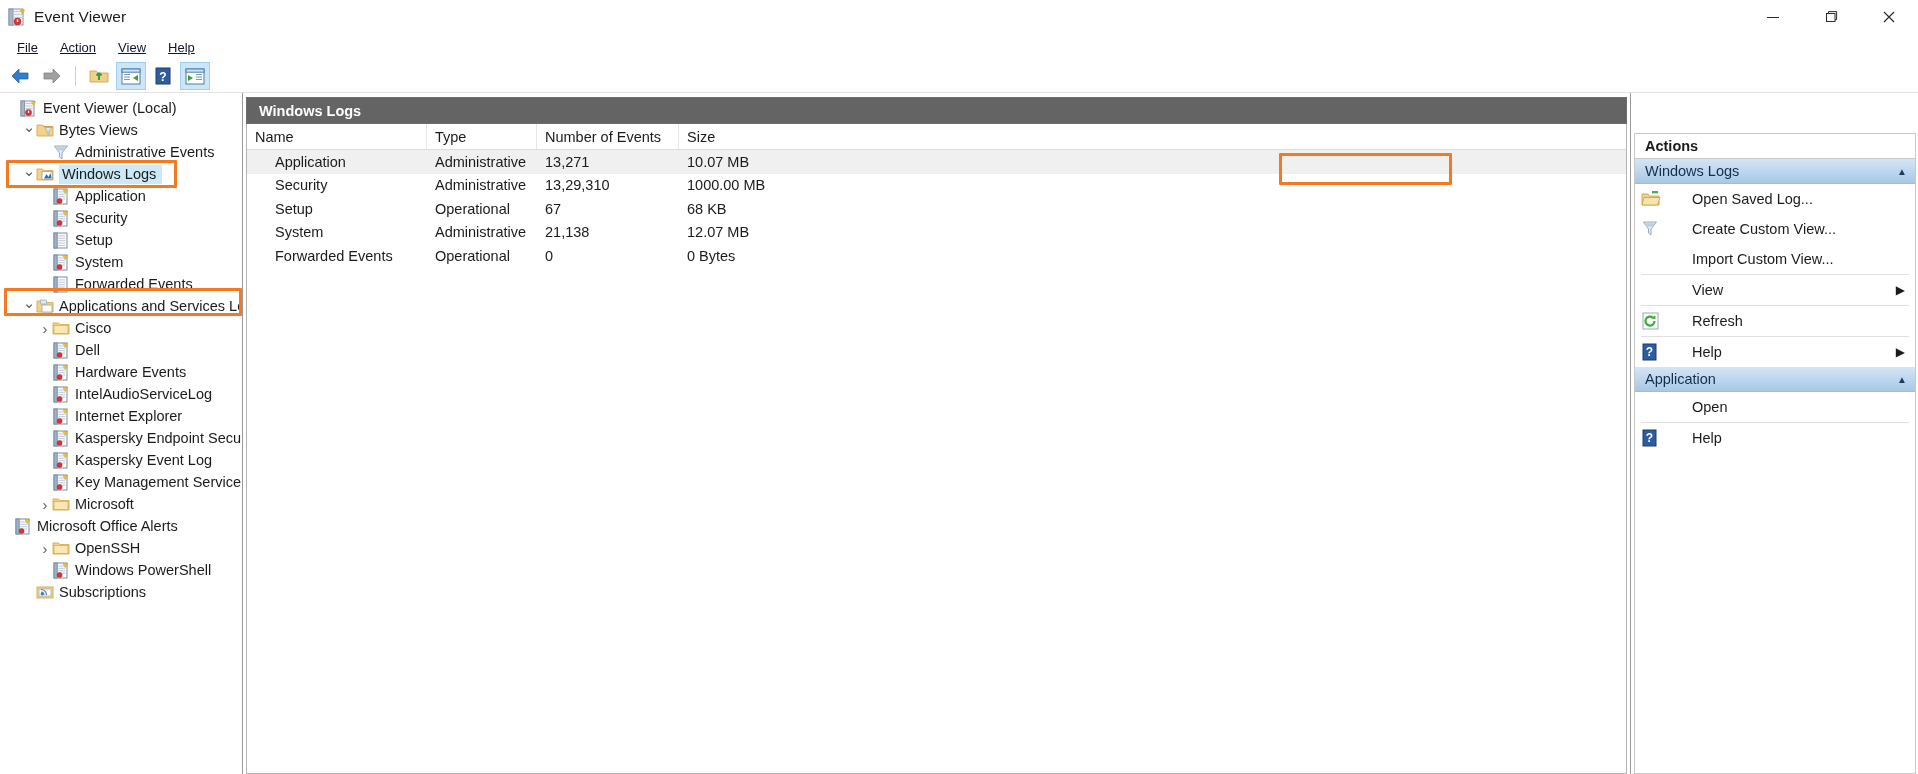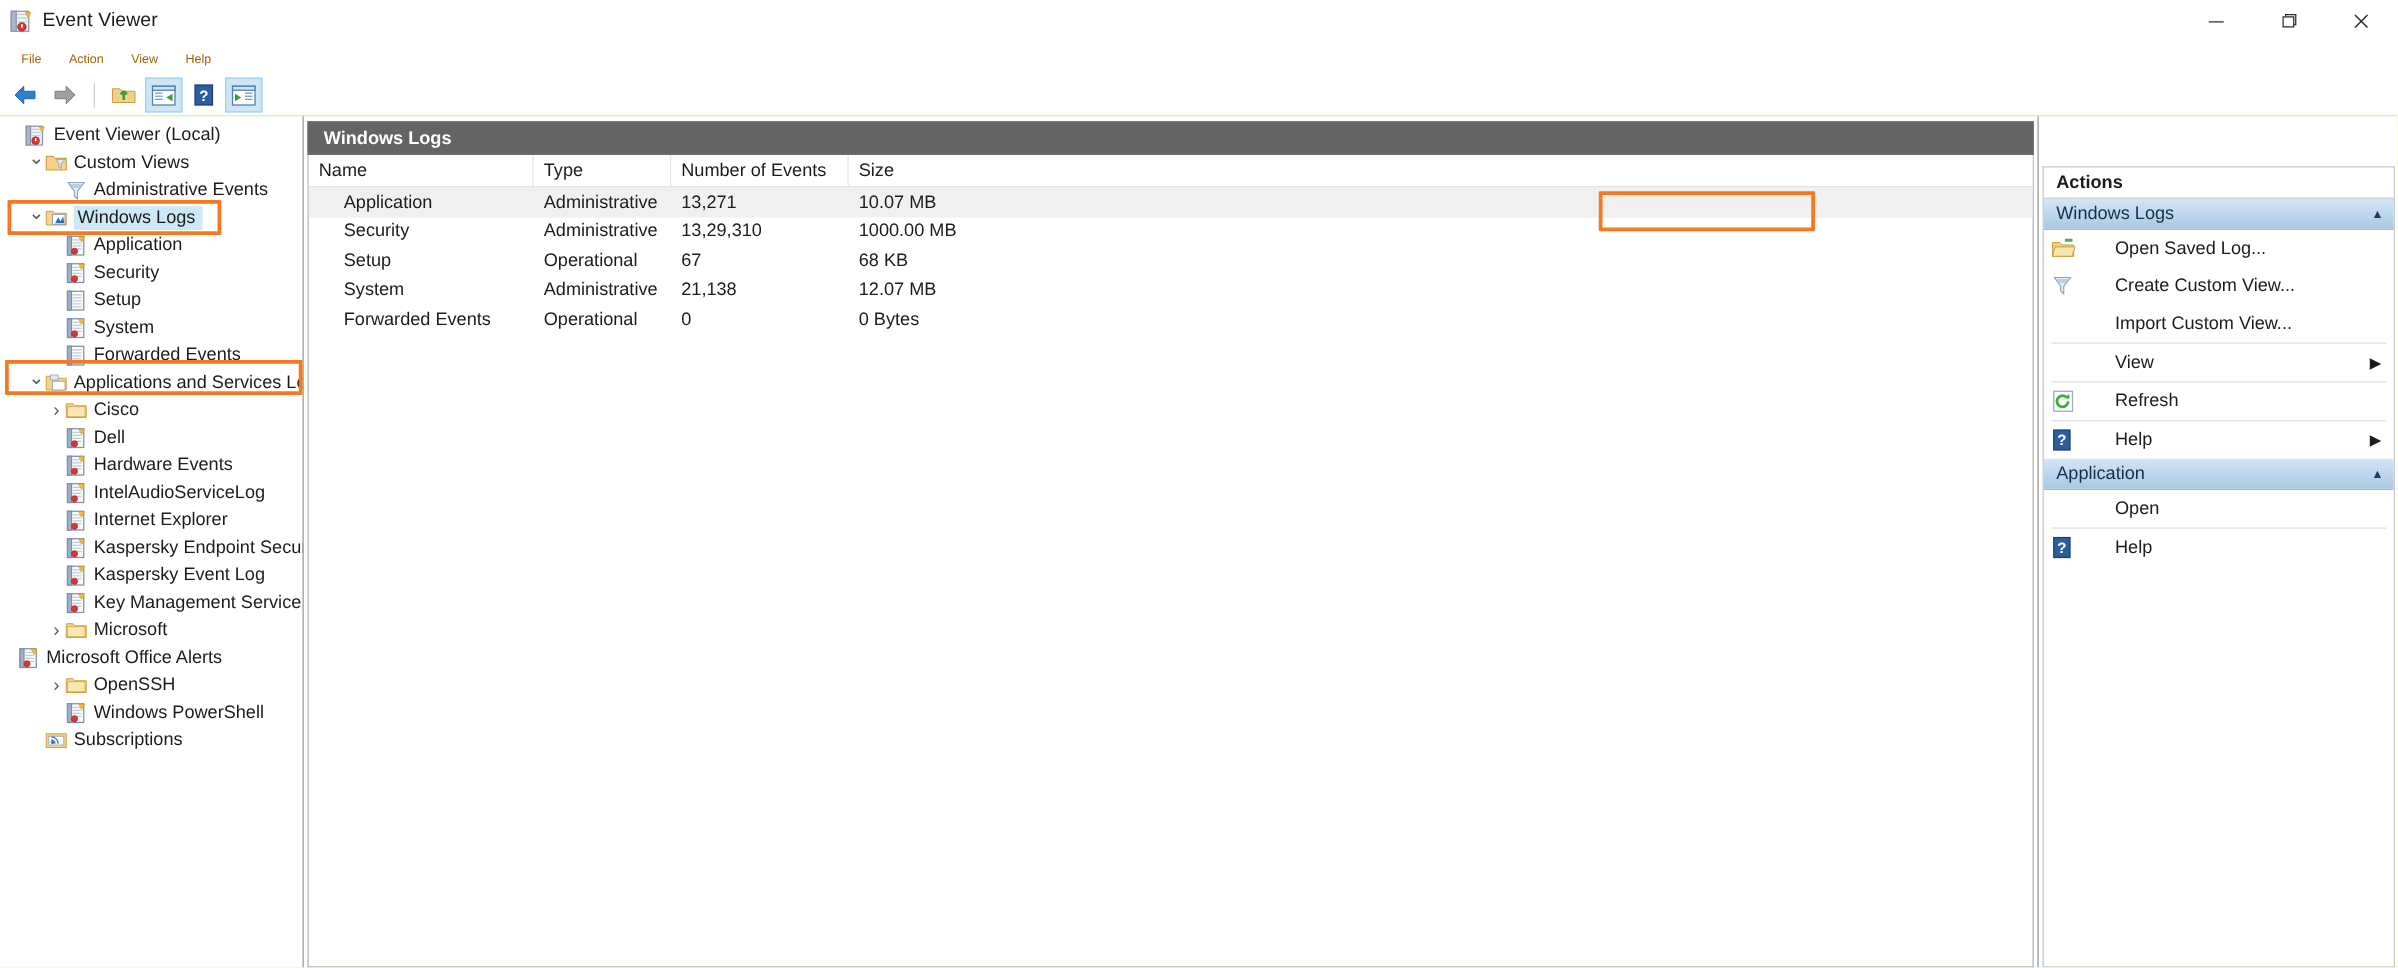--- a/index.html
+++ b/index.html
@@ -42,23 +42,24 @@
 
   
   .menubar {
     height: 26px;
     display: flex; align-items: center;
     padding-left: 6px;
     background: #ffffff;
     flex: 0 0 auto;
   }
   .menu-item {
-    font-size: 10px; color: #a16207;
+    font-size: 13px; color: #0f172a;
     padding: 2px 11px;
     white-space: nowrap;
+    text-decoration: underline;
   }
 
   
   .toolbar {
     height: 33px;
     display: flex; align-items: center;
     padding-left: 5px;
     background: #ffffff;
     border-bottom: 1px solid #e3e3e3;
     flex: 0 0 auto;
@@ -70,21 +71,21 @@
     position: relative;
   }
   .tb-btn.active { background: #cde6f7; border: 1px solid #9fd0ef; }
   .tb-sep { width: 1px; height: 20px; background: #cfcfcf; margin: 0 6px; }
 
   
   .body {
     flex: 1 1 auto;
     display: flex;
     min-height: 0;
-    background: #bef264;
+    background: #6d28d9;
   }
 
   
   .tree-pane {
     width: 243px;
     flex: 0 0 243px;
     border-right: 1px solid #9a9a9a;
     background: #ffffff;
     overflow: hidden;
     position: relative;
@@ -333,21 +334,21 @@
         </div>
         <div class="tree-row" style="padding-left: 22px;">
           <span class="tw">
             <span class="chev down"></span>
           </span>
           <span class="tree-ico"><svg width="18" height="16" viewBox="0 0 18 16">
         <path d="M1 3 H6.5 L8 4.6 H17 V14 H1 Z" fill="#f6d храм"></path>
         <path d="M1 3 H6.5 L8 4.6 H17 V14 H1 Z" fill="#f4d289" stroke="#cfa23f" stroke-width=".8"></path>
         <polygon points="9,5.5 16,5.5 12.9,9.2 12.9,13 11.1,11.6 11.1,9.2" fill="#dfe8ef" stroke="#8fa3b5" stroke-width=".7"></polygon>
             </svg></span>
-          <span class="tree-label">Custom Views</span>
+          <span class="tree-label">Bytes Views</span>
         </div>
         <div class="tree-row" style="padding-left: 38px;">
           <span class="tw"></span>
           <span class="tree-ico"><svg width="18" height="16" viewBox="0 0 18 16">
         <polygon points="2.5,2 15.5,2 10,9 10,15 7.5,13 7.5,9" fill="#e4edf4" stroke="#8fa3b5" stroke-width=".9"></polygon>
         <polygon points="4,3.2 14,3.2 11.5,6.4 6.5,6.4" fill="#b9cfe2"></polygon>
             </svg></span>
           <span class="tree-label">Administrative Events</span>
         </div>
         <div class="tree-row selected" style="padding-left: 22px;">

